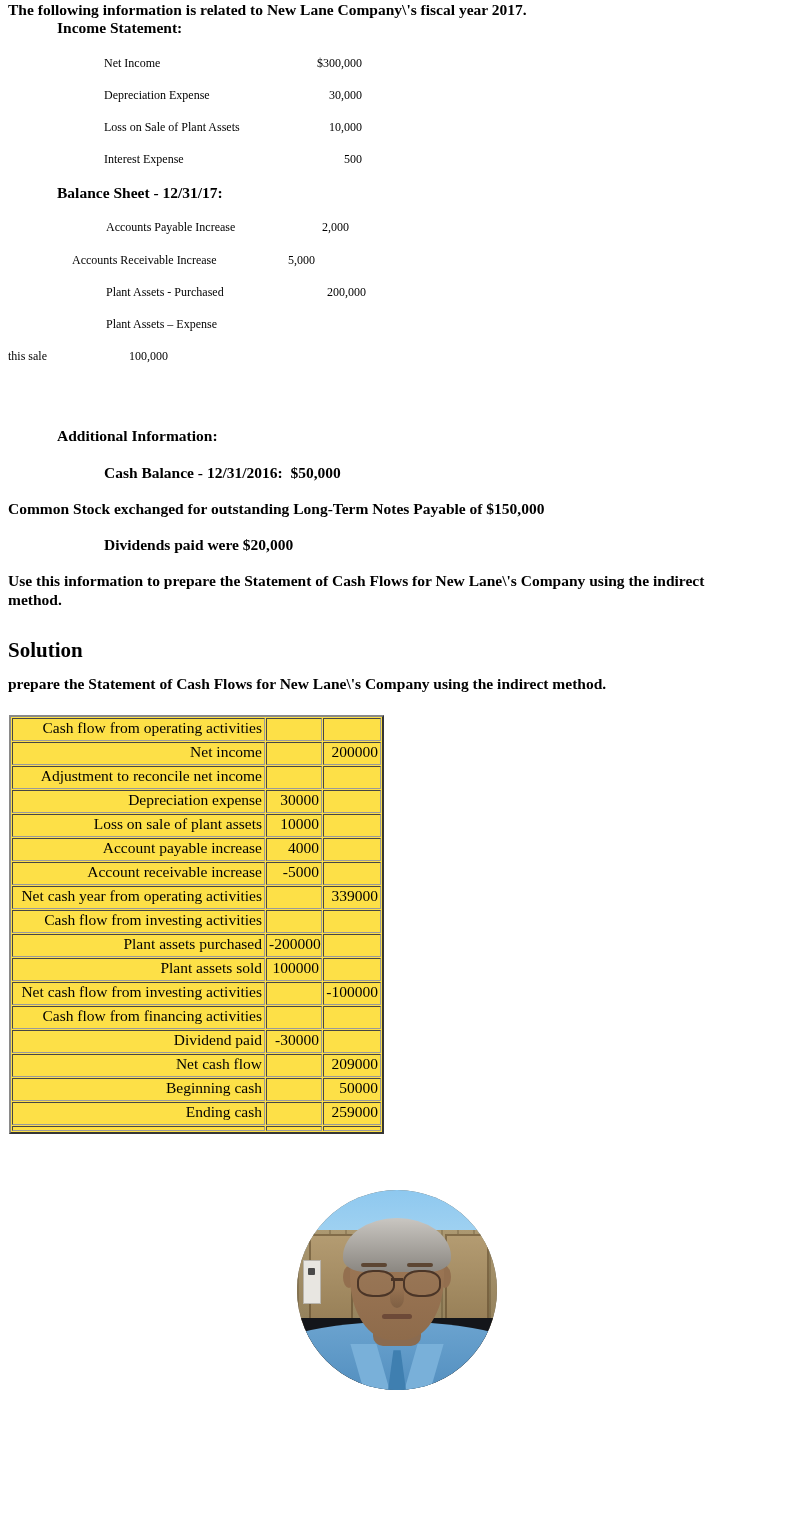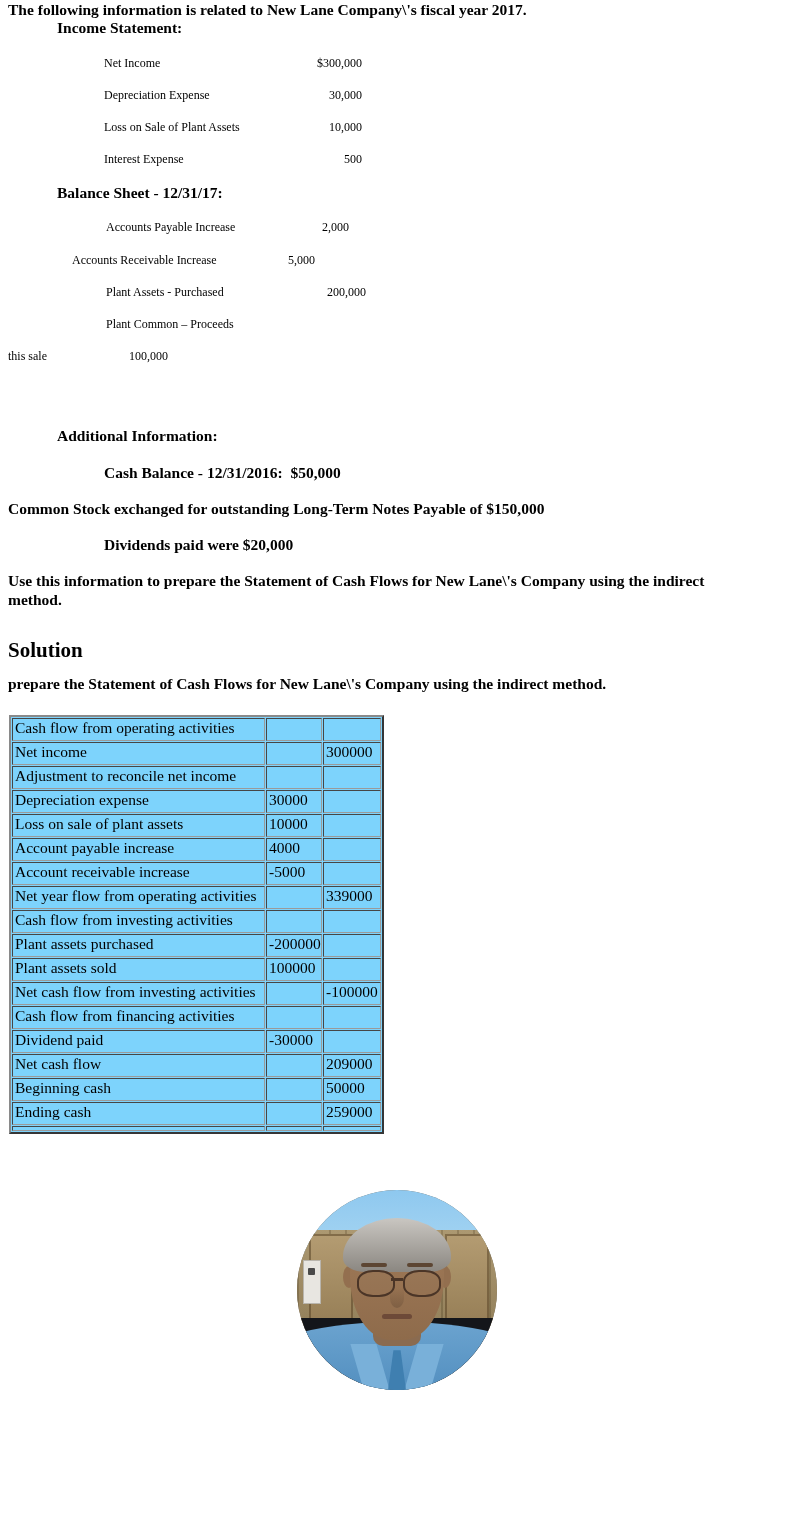--- a/index.html
+++ b/index.html
@@ -80,27 +80,28 @@
 
   
   .cf-wrap {
     margin-top: 22px;
     padding-left: 1px;
   }
   table.cf {
     border-collapse: separate;
     border-spacing: 1px;
     border: 2px outset #8a8a8a;
-    background: #7dd3fc;
+    background: #fde047;
     font-family: "Liberation Serif", "DejaVu Serif", serif;
     font-size: 15.5px;
     font-weight: normal;
     line-height: 1.05;
     table-layout: fixed;
     width: 371px;
+    text-align: right;
   }
   table.cf td {
     border: 1px inset #9a9a9a;
     padding: 1px 2px 2px 2px;
     vertical-align: top;
     height: 18px;
     overflow: hidden;
     white-space: nowrap;
   }
   table.cf col.c1 { width: 253px; }
@@ -252,21 +253,21 @@
   <div class="gap-md ind-ap">
     <span class="kv w-ap"><span class="k">Accounts Payable Increase</span><span class="v">2,000</span></span>
   </div>
   <div class="gap-md ind-recv">
     <span class="kv w-recv"><span class="k">Accounts Receivable Increase</span><span class="v">5,000</span></span>
   </div>
   <div class="gap-md ind-2b">
     <span class="kv w-plant"><span class="k">Plant Assets - Purchased</span><span class="v">200,000</span></span>
   </div>
   <div class="gap-md ind-2b">
-    <span class="kv w-plant"><span class="k">Plant Common – Proceeds</span><span class="v"></span></span>
+    <span class="kv w-plant"><span class="k">Plant Assets – Expense</span><span class="v"></span></span>
   </div>
 
   <div class="gap-md ind-0">
     <span class="kv w-sale"><span class="k">this sale</span><span class="v">100,000</span></span>
   </div>
 
   <p class="line ind-1" style="margin-top:64px;">Additional Information:</p>
 
   <p class="line gap-md ind-2">Cash Balance - 12/31/2016:  $50,000</p>
   <p class="line gap-md ind-0">Common Stock exchanged for outstanding Long-Term Notes Payable of $150,000</p>
@@ -286,21 +287,21 @@
       </colgroup>
       <tbody>
         <tr>
           <td>Cash flow from operating activities</td>
           <td></td>
           <td></td>
         </tr>
         <tr>
           <td>Net income</td>
           <td></td>
-          <td>300000</td>
+          <td>200000</td>
         </tr>
         <tr>
           <td>Adjustment to reconcile net income</td>
           <td></td>
           <td></td>
         </tr>
         <tr>
           <td>Depreciation expense</td>
           <td>30000</td>
           <td></td>
@@ -314,21 +315,21 @@
           <td>Account payable increase</td>
           <td>4000</td>
           <td></td>
         </tr>
         <tr>
           <td>Account receivable increase</td>
           <td>-5000</td>
           <td></td>
         </tr>
         <tr>
-          <td>Net year flow from operating activities</td>
+          <td>Net cash year from operating activities</td>
           <td></td>
           <td>339000</td>
         </tr>
         <tr>
           <td>Cash flow from investing activities</td>
           <td></td>
           <td></td>
         </tr>
         <tr>
           <td>Plant assets purchased</td>

